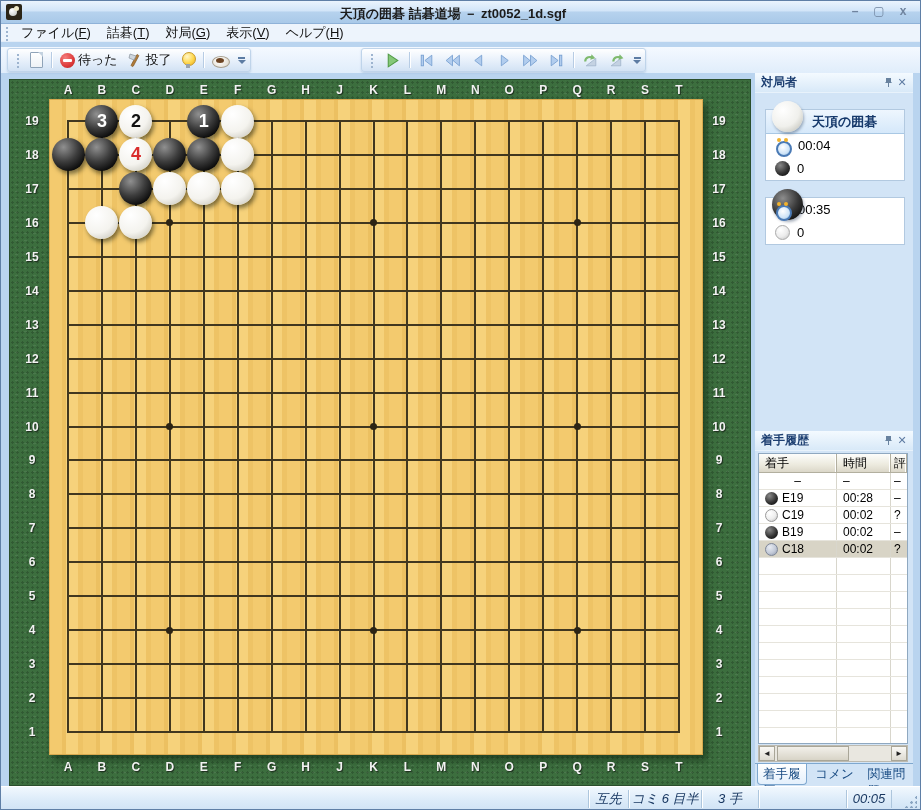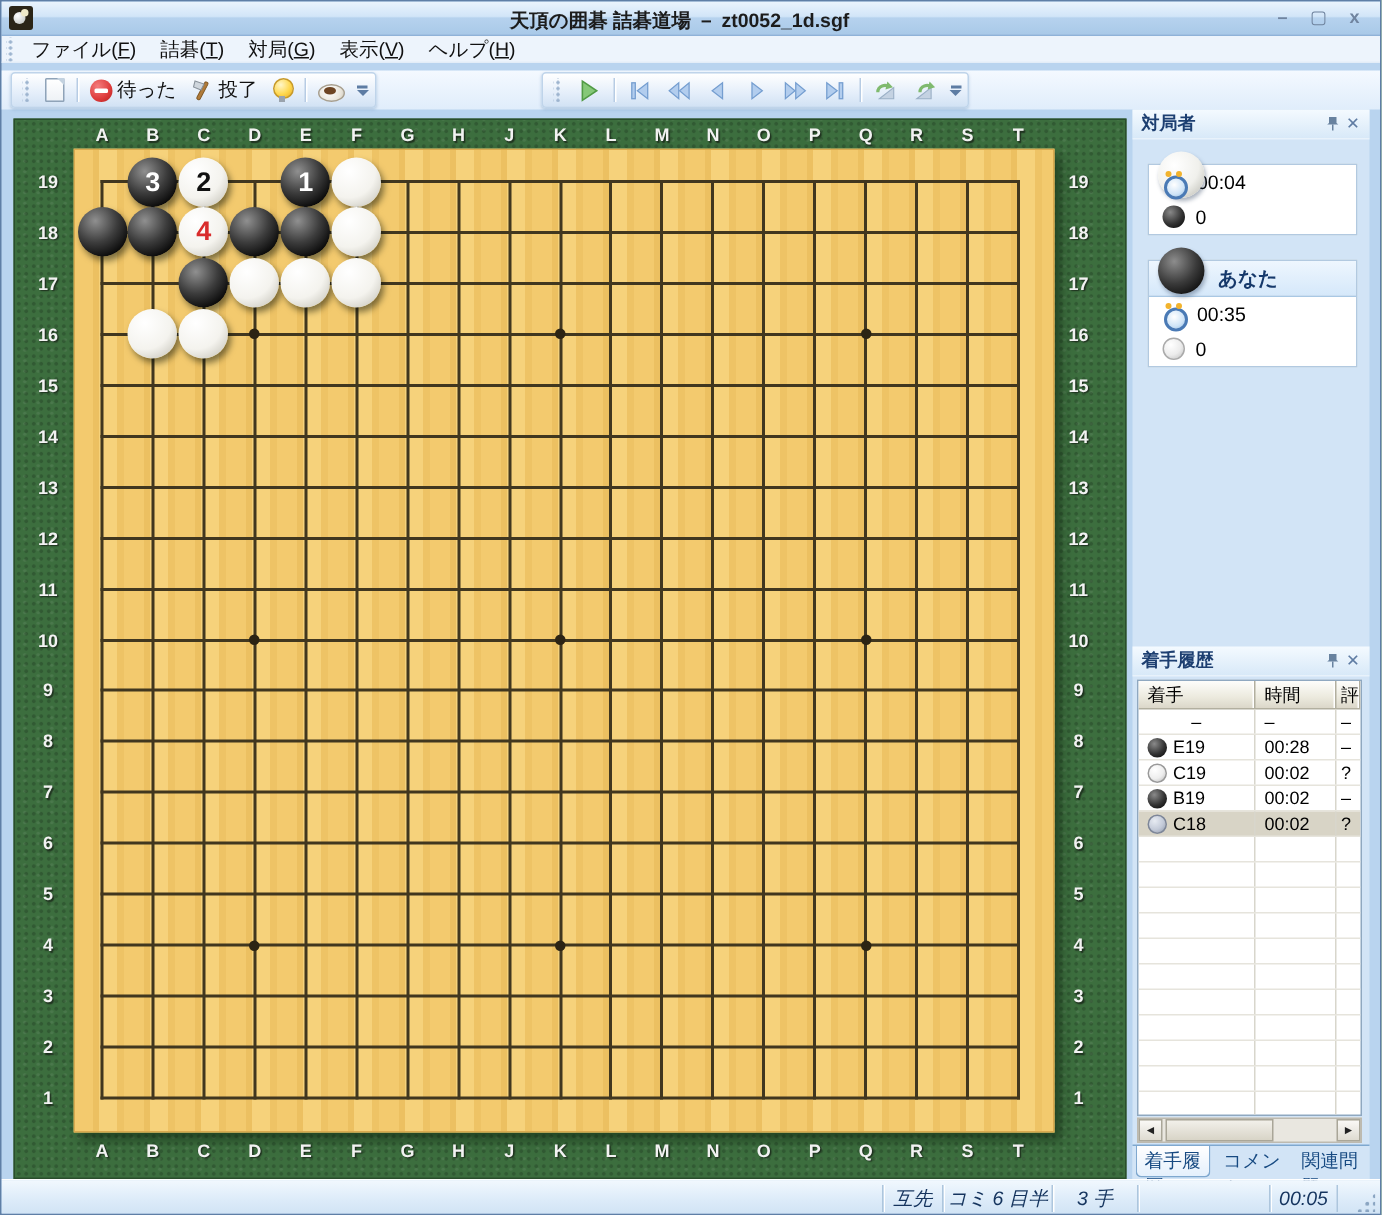--- a/index.html
+++ b/index.html
@@ -420,32 +420,32 @@
           <svg width="9" height="11" viewBox="0 0 9 11">
               <path d="M2 1 h5 v4 l1.2 1 H0.8 L2 5 Z" fill="#68829f"></path>
               <rect x="4" y="6" width="1" height="4" fill="#68829f"></rect>
             </svg>
         </span>
         <span class="close-icon">✕</span>
       </div>
       <div id="player-cards">
           <div class="player-card">
             <div class="stone-lg white"></div>
+            <div class="pc-strip">天頂の囲碁</div>
             <div class="pc-row">
               <span class="ico-clock"></span>
               <span>00:04</span>
             </div>
             <div class="pc-row">
               <span class="stone-sm black"></span>
               <span>0</span>
             </div>
           </div>
           <div class="player-card">
             <div class="stone-lg black"></div>
-            <div class="pc-strip">あなた</div>
             <div class="pc-row">
               <span class="ico-clock"></span>
               <span>00:35</span>
             </div>
             <div class="pc-row">
               <span class="stone-sm white"></span>
               <span>0</span>
             </div>
           </div>
         </div>

